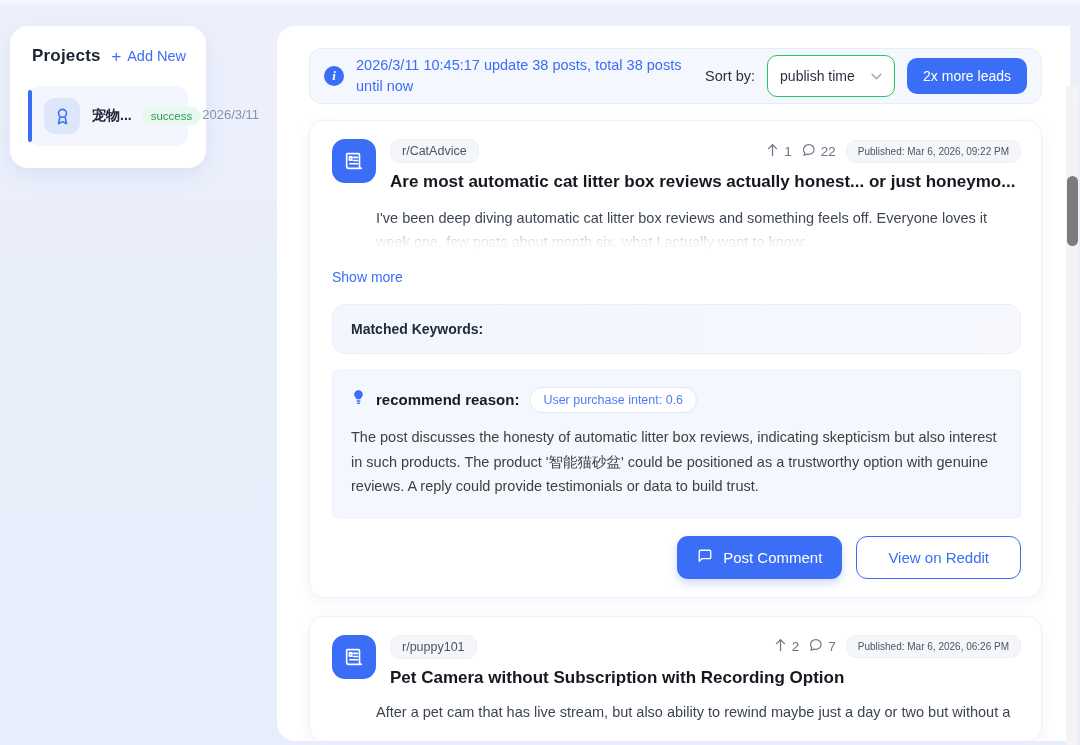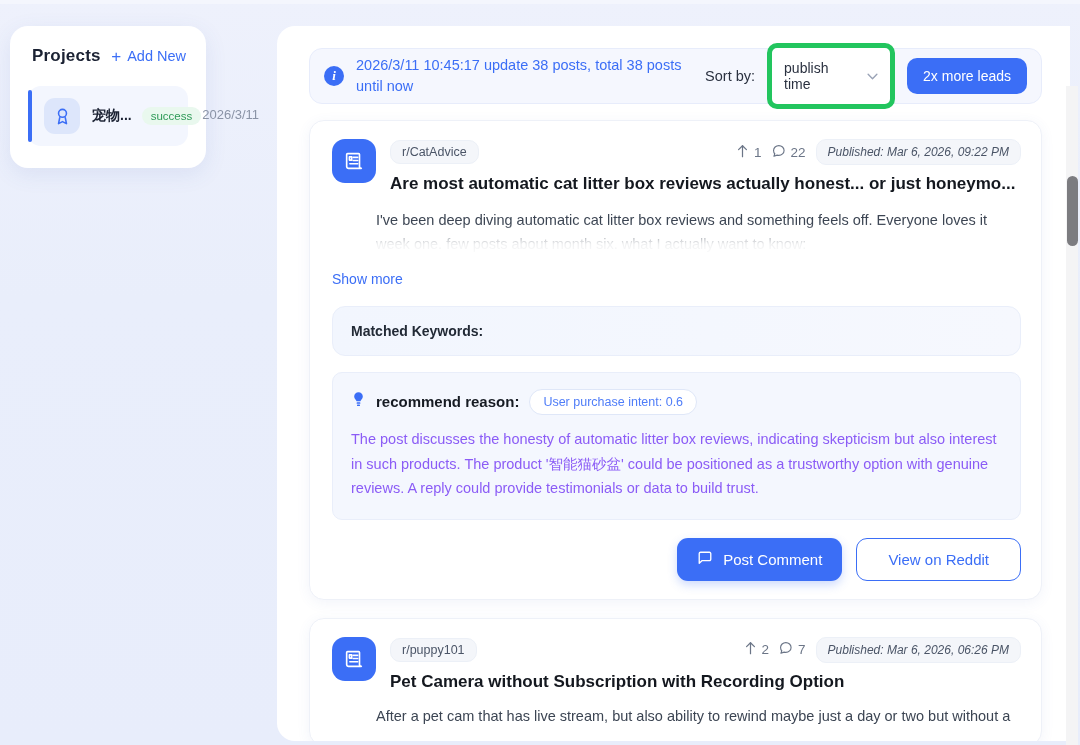--- a/index.html
+++ b/index.html
@@ -109,21 +109,21 @@
     display: flex; align-items: center; justify-content: center;
     font-family: "Liberation Serif", serif;
   }
   .info-text {
     color: #3b6ef6; font-size: 14.5px; line-height: 1.45;
     flex: 1 1 auto; max-width: 360px;
   }
   .sort-label { color: #2a3140; font-size: 14.5px; white-space: nowrap; }
   .sort-select {
     display: flex; align-items: center; gap: 14px;
-    background: #fff; border: 5px solid #22c55e; border-radius: 10px;
+    background: #fff; border: 1px solid #22c55e; border-radius: 10px;
     padding: 12px 12px; font-size: 14px; color: #2a3140; cursor: pointer;
     min-width: 128px; justify-content: space-between;
   }
   .chev { color: #9aa3b6; font-size: 11px; }
   .leads-btn {
     background: #3b6ef6; color: #fff; border: none;
     border-radius: 10px; padding: 10px 16px;
     font-size: 14px; cursor: pointer; white-space: nowrap;
     font-family: "Liberation Sans", sans-serif;
   }
@@ -148,22 +148,22 @@
   .meta-row { display: flex; align-items: center; gap: 10px; }
   .sub-pill {
     background: #f4f6fa; border: 1px solid #ecf0f7;
     color: #4b5567; font-size: 12.5px;
     border-radius: 10px; padding: 4px 11px; white-space: nowrap;
   }
   .meta-spacer { flex: 1 1 auto; }
   .stat { display: flex; align-items: center; gap: 5px; color: #6b7587; font-size: 13.5px; }
   .pub-pill {
     background: #f4f6fa; border: 1px solid #ecf0f7;
-    color: #4b5567; font-size: 12px;
-    border-radius: 10px; padding: 5px 11px; white-space: nowrap; font-style: italic;
+    color: #4b5567; font-size: 10px;
+    border-radius: 10px; padding: 5px 11px; white-space: nowrap;
   }
   .post-title {
     margin-top: 8px;
     font-size: 17px; font-weight: bold; color: #14181f; line-height: 1.3;
     white-space: nowrap; overflow: hidden; text-overflow: ellipsis;
   }
 
   .post-body {
     position: relative;
     margin-top: 14px;
@@ -192,32 +192,32 @@
   .kw-label { font-size: 14px; font-weight: bold; color: #222a36; }
   .kw-chip {
     background: #fff; border: 1px solid #dfe7f8; color: #3b6ef6;
     font-size: 13px; border-radius: 13px; padding: 5px 13px;
   }
 
   .rec-box {
     margin-top: 16px;
     background: #f4f7fe;
     border: 1px solid #e9eefa;
-    border-radius: 10px;
+    border-radius: 5px;
     padding: 16px 18px 18px 18px;
   }
   .rec-head { display: flex; align-items: center; gap: 10px; }
   .rec-title { font-size: 15px; font-weight: bold; color: #161b23; }
   .rec-chip {
     background: #fff; border: 1px solid #dfe7f8; color: #4f7df8;
     font-size: 12.5px; border-radius: 13px; padding: 5px 13px;
   }
   .rec-text {
     margin-top: 12px;
-    color: #8b5cf6; font-size: 14.5px; line-height: 1.7;
+    color: #404040; font-size: 14.5px; line-height: 1.7;
   }
 
   .card-actions {
     margin-top: 18px;
     display: flex; justify-content: flex-end; align-items: center; gap: 14px;
   }
   .btn-primary {
     display: flex; align-items: center; gap: 10px;
     background: #3b6ef6; color: #fff; border: none;
     border-radius: 11px; padding: 12px 20px;

